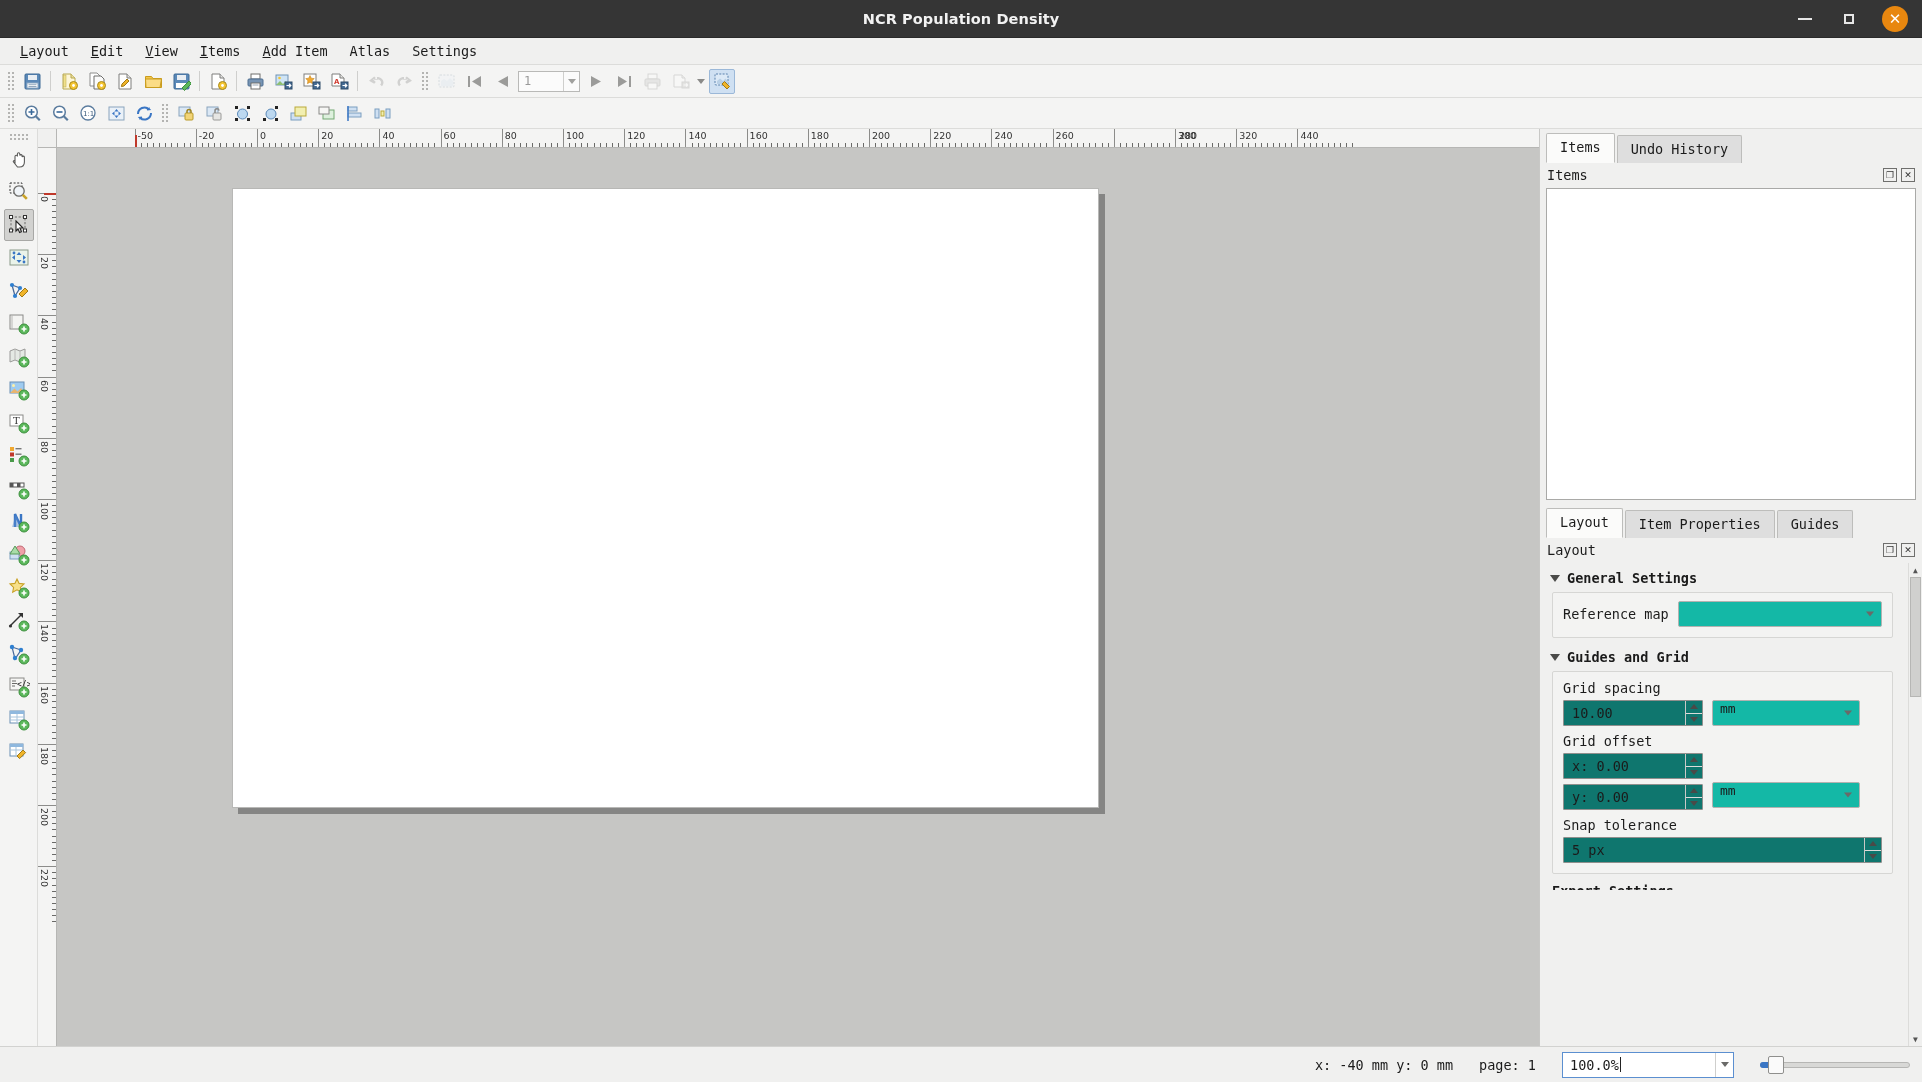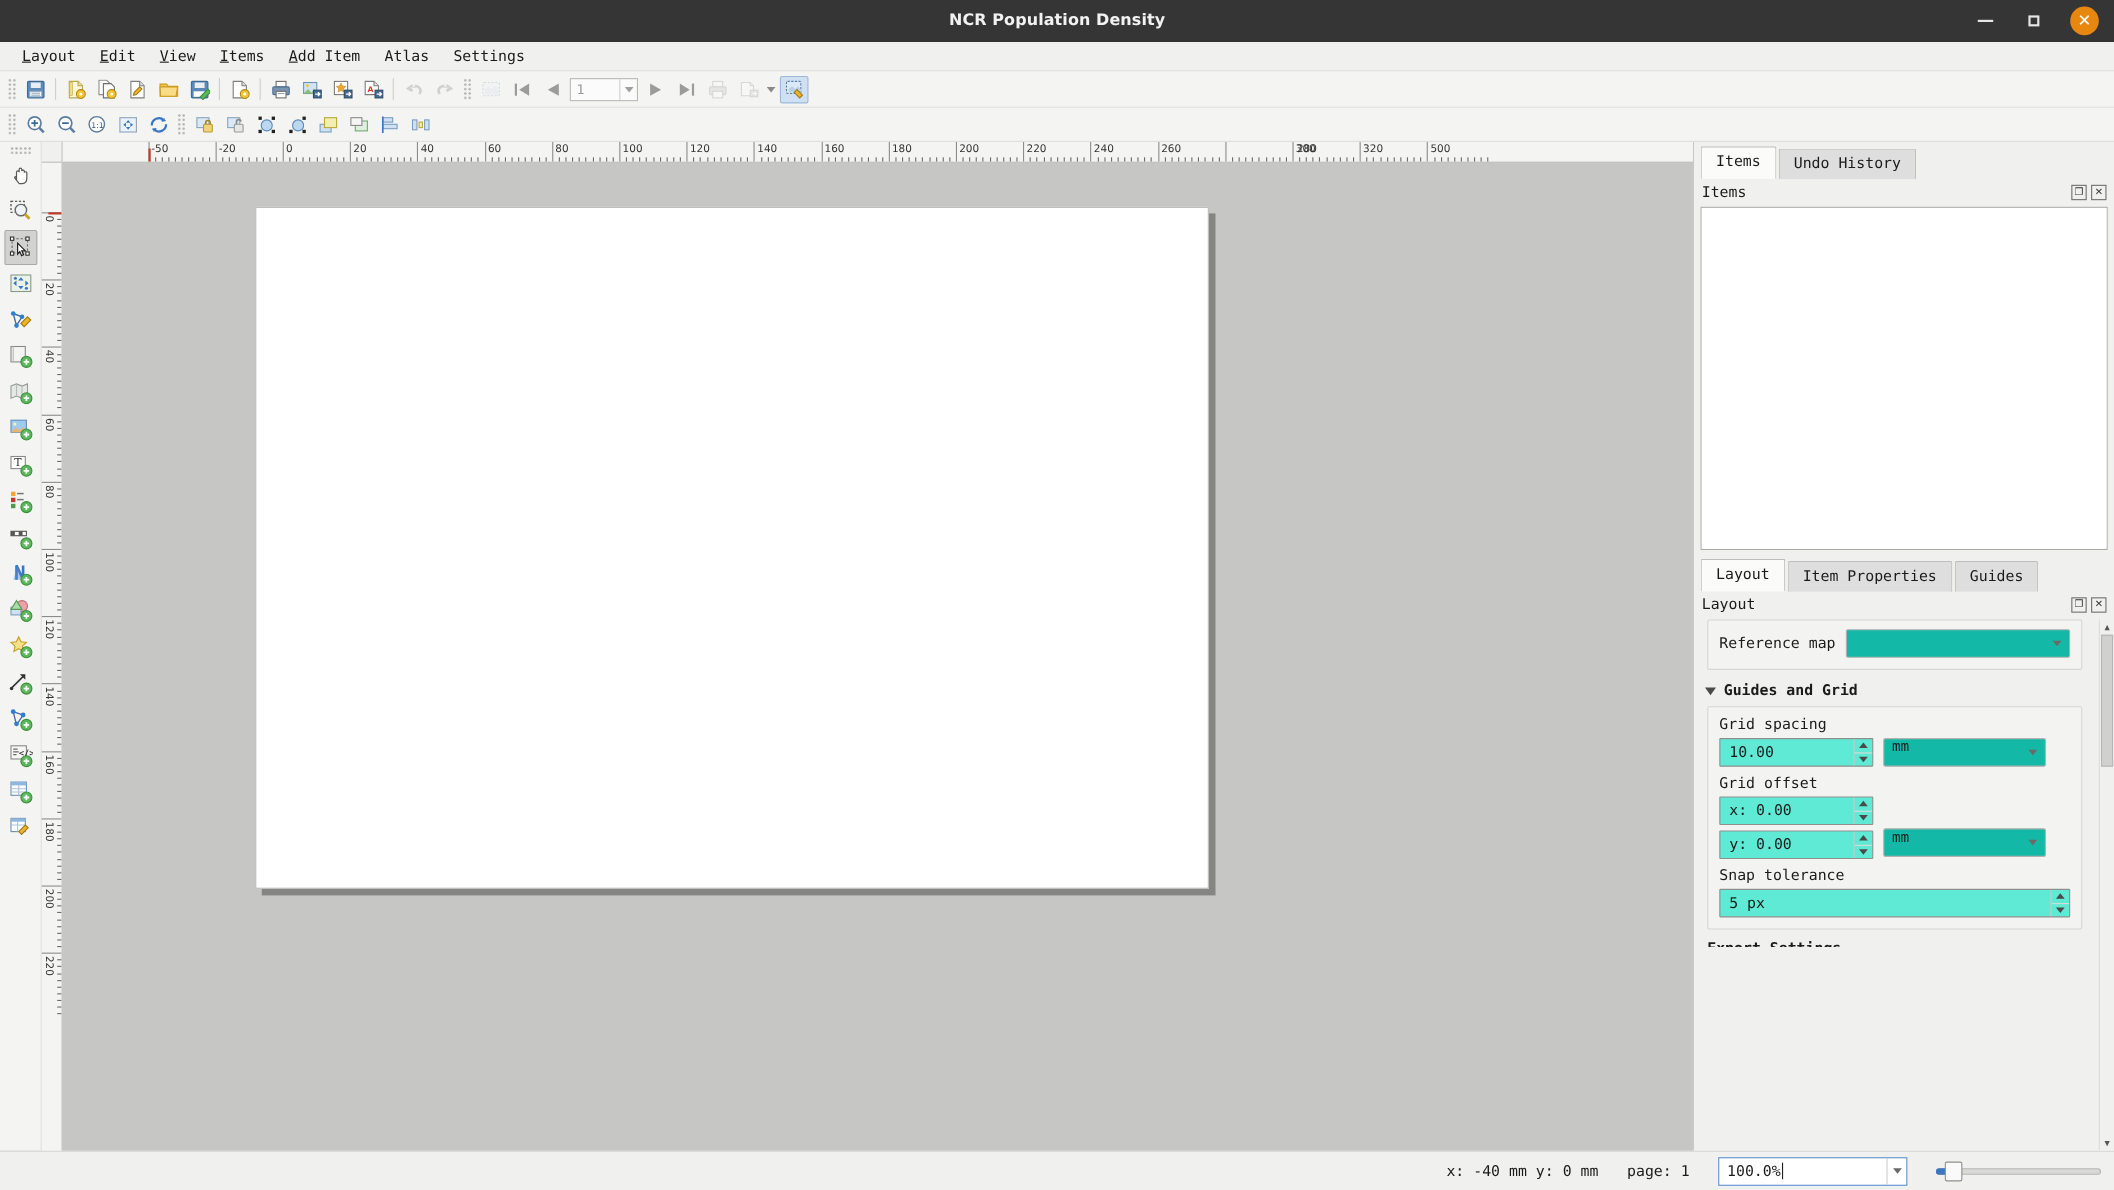--- a/index.html
+++ b/index.html
@@ -174,21 +174,21 @@
     flex: 1; height: 26px; background: #14b8a6; border: 1px solid #b2b2b0;
     border-radius: 2px; position: relative; display: flex; align-items: flex-start;
     padding-left: 7px; font-size: 13px; color: #1b1b1b;
   }
   .combo .carrow {
     position: absolute; right: 7px; top: 50%; transform: translateY(-50%);
     width: 0; height: 0; border-left: 4.5px solid transparent; border-right: 4.5px solid transparent;
     border-top: 5.5px solid #6a6a68;
   }
   .spin {
-    height: 26px; background: #5eead4; border: 1px solid #8f8f8d; border-radius: 1px;
+    height: 26px; background: #0f766e; border: 1px solid #8f8f8d; border-radius: 1px;
     display: flex; align-items: center; padding-left: 8px; font-size: 13.5px;
     color: #1b1b1b; position: relative;
   }
   .spin .sbtns { position: absolute; right: 0; top: 0; bottom: 0; width: 17px;
     border-left: 1px solid #c8c8c6; display: flex; flex-direction: column; }
   .spin .sup, .spin .sdn { flex: 1; display: flex; align-items: center; justify-content: center;
     font-size: 7px; color: #444; }
   .spin .sup { border-bottom: 1px solid #dcdcda; }
   .u-up { width:0;height:0;border-left:4px solid transparent;border-right:4px solid transparent;border-bottom:5px solid #4a4a48; }
   .u-dn { width:0;height:0;border-left:4px solid transparent;border-right:4px solid transparent;border-top:5px solid #4a4a48; }
@@ -881,21 +881,21 @@
           <div class="tick minor" style="left: 1185.32px;"></div>
           <div class="tick minor" style="left: 1191.44px;"></div>
           <div class="tick minor" style="left: 1197.56px;"></div>
           <div class="tick minor" style="left: 1203.68px;"></div>
           <div class="tick minor" style="left: 1209.8px;"></div>
           <div class="tick minor" style="left: 1215.92px;"></div>
           <div class="tick minor" style="left: 1222.04px;"></div>
           <div class="tick minor" style="left: 1228.16px;"></div>
           <div class="tick minor" style="left: 1234.28px;"></div>
           <div class="tick major" style="left: 1240.4px;"></div>
-          <div class="tick-label" style="left: 1243.4px;">500</div>
+          <div class="tick-label" style="left: 1243.4px;">440</div>
           <div class="tick minor" style="left: 1246.52px;"></div>
           <div class="tick minor" style="left: 1252.64px;"></div>
           <div class="tick minor" style="left: 1258.76px;"></div>
           <div class="tick minor" style="left: 1264.88px;"></div>
           <div class="tick minor" style="left: 1271px;"></div>
           <div class="tick minor" style="left: 1277.12px;"></div>
           <div class="tick minor" style="left: 1283.24px;"></div>
           <div class="tick minor" style="left: 1289.36px;"></div>
           <div class="tick minor" style="left: 1295.48px;"></div>
           <div class="tick redmark" style="left: 77.6px;"></div>
@@ -1066,20 +1066,24 @@
       </div>
       <div class="dock-title">
         <span class="ttl">Layout</span>
         <span class="dock-btn">❐</span>
         <span class="dock-btn">✕</span>
       </div>
 
       <div class="props-scroll">
         <div style="padding-right:15px">
 
+          <div class="group-header">
+            <span class="caret"></span>
+            <span>General Settings</span>
+          </div>
           <div class="group-box">
             <div class="field-row" style="margin-bottom:0">
               <span class="field-label">Reference map</span>
               <div class="combo">
                 <span></span>
                 <span class="carrow"></span>
               </div>
             </div>
           </div>
 

